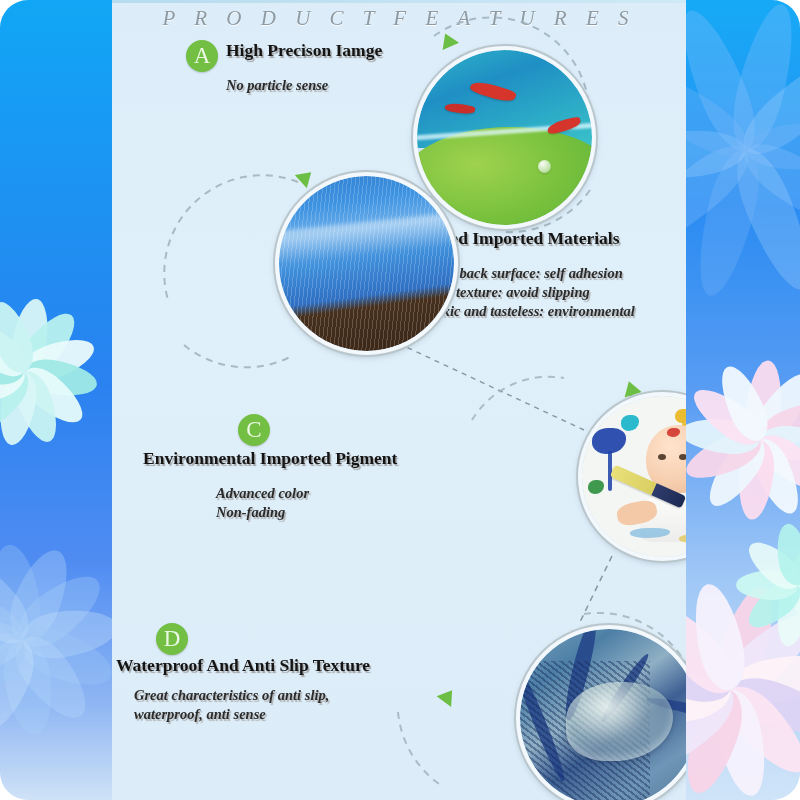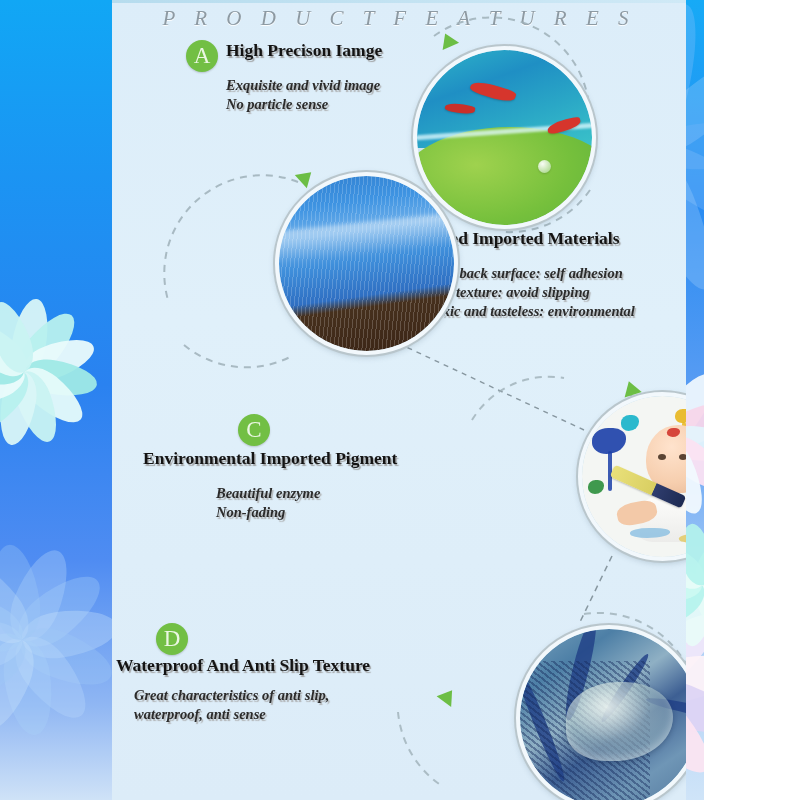--- a/index.html
+++ b/index.html
@@ -1,18 +1,18 @@
 <!DOCTYPE html>
 <html><head>
 <meta charset="utf-8">
 <style>
   html,body{margin:0;padding:0;background:#fff;}
   body{width:800px;height:800px;overflow:hidden;font-family:"Liberation Serif",serif;}
 
-  #page{position:relative;width:704px;height:800px;overflow:hidden;background:#ddeefa;}
+  #page{position:relative;width:800px;height:800px;overflow:hidden;background:#ddeefa;border-radius:28px;}
 
   
   .border-strip{position:absolute;top:0;height:800px;overflow:hidden;}
   #left-border{left:0;width:112px;
     background:linear-gradient(180deg,#11a7f5 0%,#1b94f3 22%,#2a82f0 48%,#4f8cf2 70%,#8fb6f3 88%,#cfe2f7 100%);}
   #right-border{right:0;width:114px;
     background:linear-gradient(180deg,#16aaf6 0%,#2a8cf2 26%,#5b9df3 50%,#9fc7f6 72%,#cfe4f8 100%);}
   .border-strip:after{content:"";position:absolute;top:0;bottom:0;width:10px;}
   #left-border:after{right:-10px;background:linear-gradient(90deg,rgba(120,180,245,.45),rgba(223,239,250,0));}
   #right-border:after{left:-10px;background:linear-gradient(270deg,rgba(120,180,245,.45),rgba(223,239,250,0));}
@@ -226,21 +226,20 @@
 
       <path d="M 500 556 L 468 622" fill="none" stroke="#7d8d96" stroke-width="1.5" stroke-dasharray="6 5" opacity=".9"></path>
 
       <path d="M 472 614 A 100 100 0 0 1 578 672" fill="none" stroke="#9fb0b8" stroke-width="2" stroke-dasharray="7 6" opacity=".8"></path>
       <path d="M 286 712 A 100 100 0 0 0 330 786" fill="none" stroke="#9fb0b8" stroke-width="2" stroke-dasharray="7 6" opacity=".8"></path>
     </svg>
 
     <div class="badge" style="left:74px;top:40px;">A</div>
     <div class="feat-head" style="left:114px;top:40px;text-align:right;">High Precison Iamge</div>
     <div class="feat-body" style="left:114px;top:76px;">
-      <div>Exquisite and vivid image</div>
       <div>No particle sense</div>
     </div>
     <div class="photo-circle" id="ca">
       <div class="photo-inner">
         <div class="sky"></div>
         <div class="pad"></div>
         <div class="streak"></div>
         <div class="koi k1"></div>
         <div class="koi k2"></div>
         <div class="koi k3"></div>
@@ -261,21 +260,21 @@
         <div class="fab"></div>
         <div class="rib"></div>
         <div class="hl"></div>
       </div>
     </div>
     <div class="arrow-tri" style="left:185px;top:170px;transform:rotate(48deg);"></div>
 
     <div class="badge" style="left:126px;top:414px;">C</div>
     <div class="feat-head" style="left:31px;top:448px;font-family:Liberation Serif, serif;">Environmental Imported Pigment</div>
     <div class="feat-body" style="left:104px;top:484px;">
-      <div>Beautiful enzyme</div>
+      <div>Advanced color</div>
       <div>Non-fading</div>
     </div>
     <div class="photo-circle" id="cc">
       <div class="photo-inner">
         <div class="paper"></div>
         <div class="splat" style="left:6%;top:20%;width:34px;height:26px;background:#1b3fa8;"></div>
         <div class="drip" style="left:16%;top:34%;height:40px;background:#1b3fa8;"></div>
         <div class="splat" style="left:24%;top:12%;width:18px;height:16px;background:#15b3c9;"></div>
 
         <div class="splat" style="left:58%;top:8%;width:16px;height:14px;background:#e8b61d;"></div>

